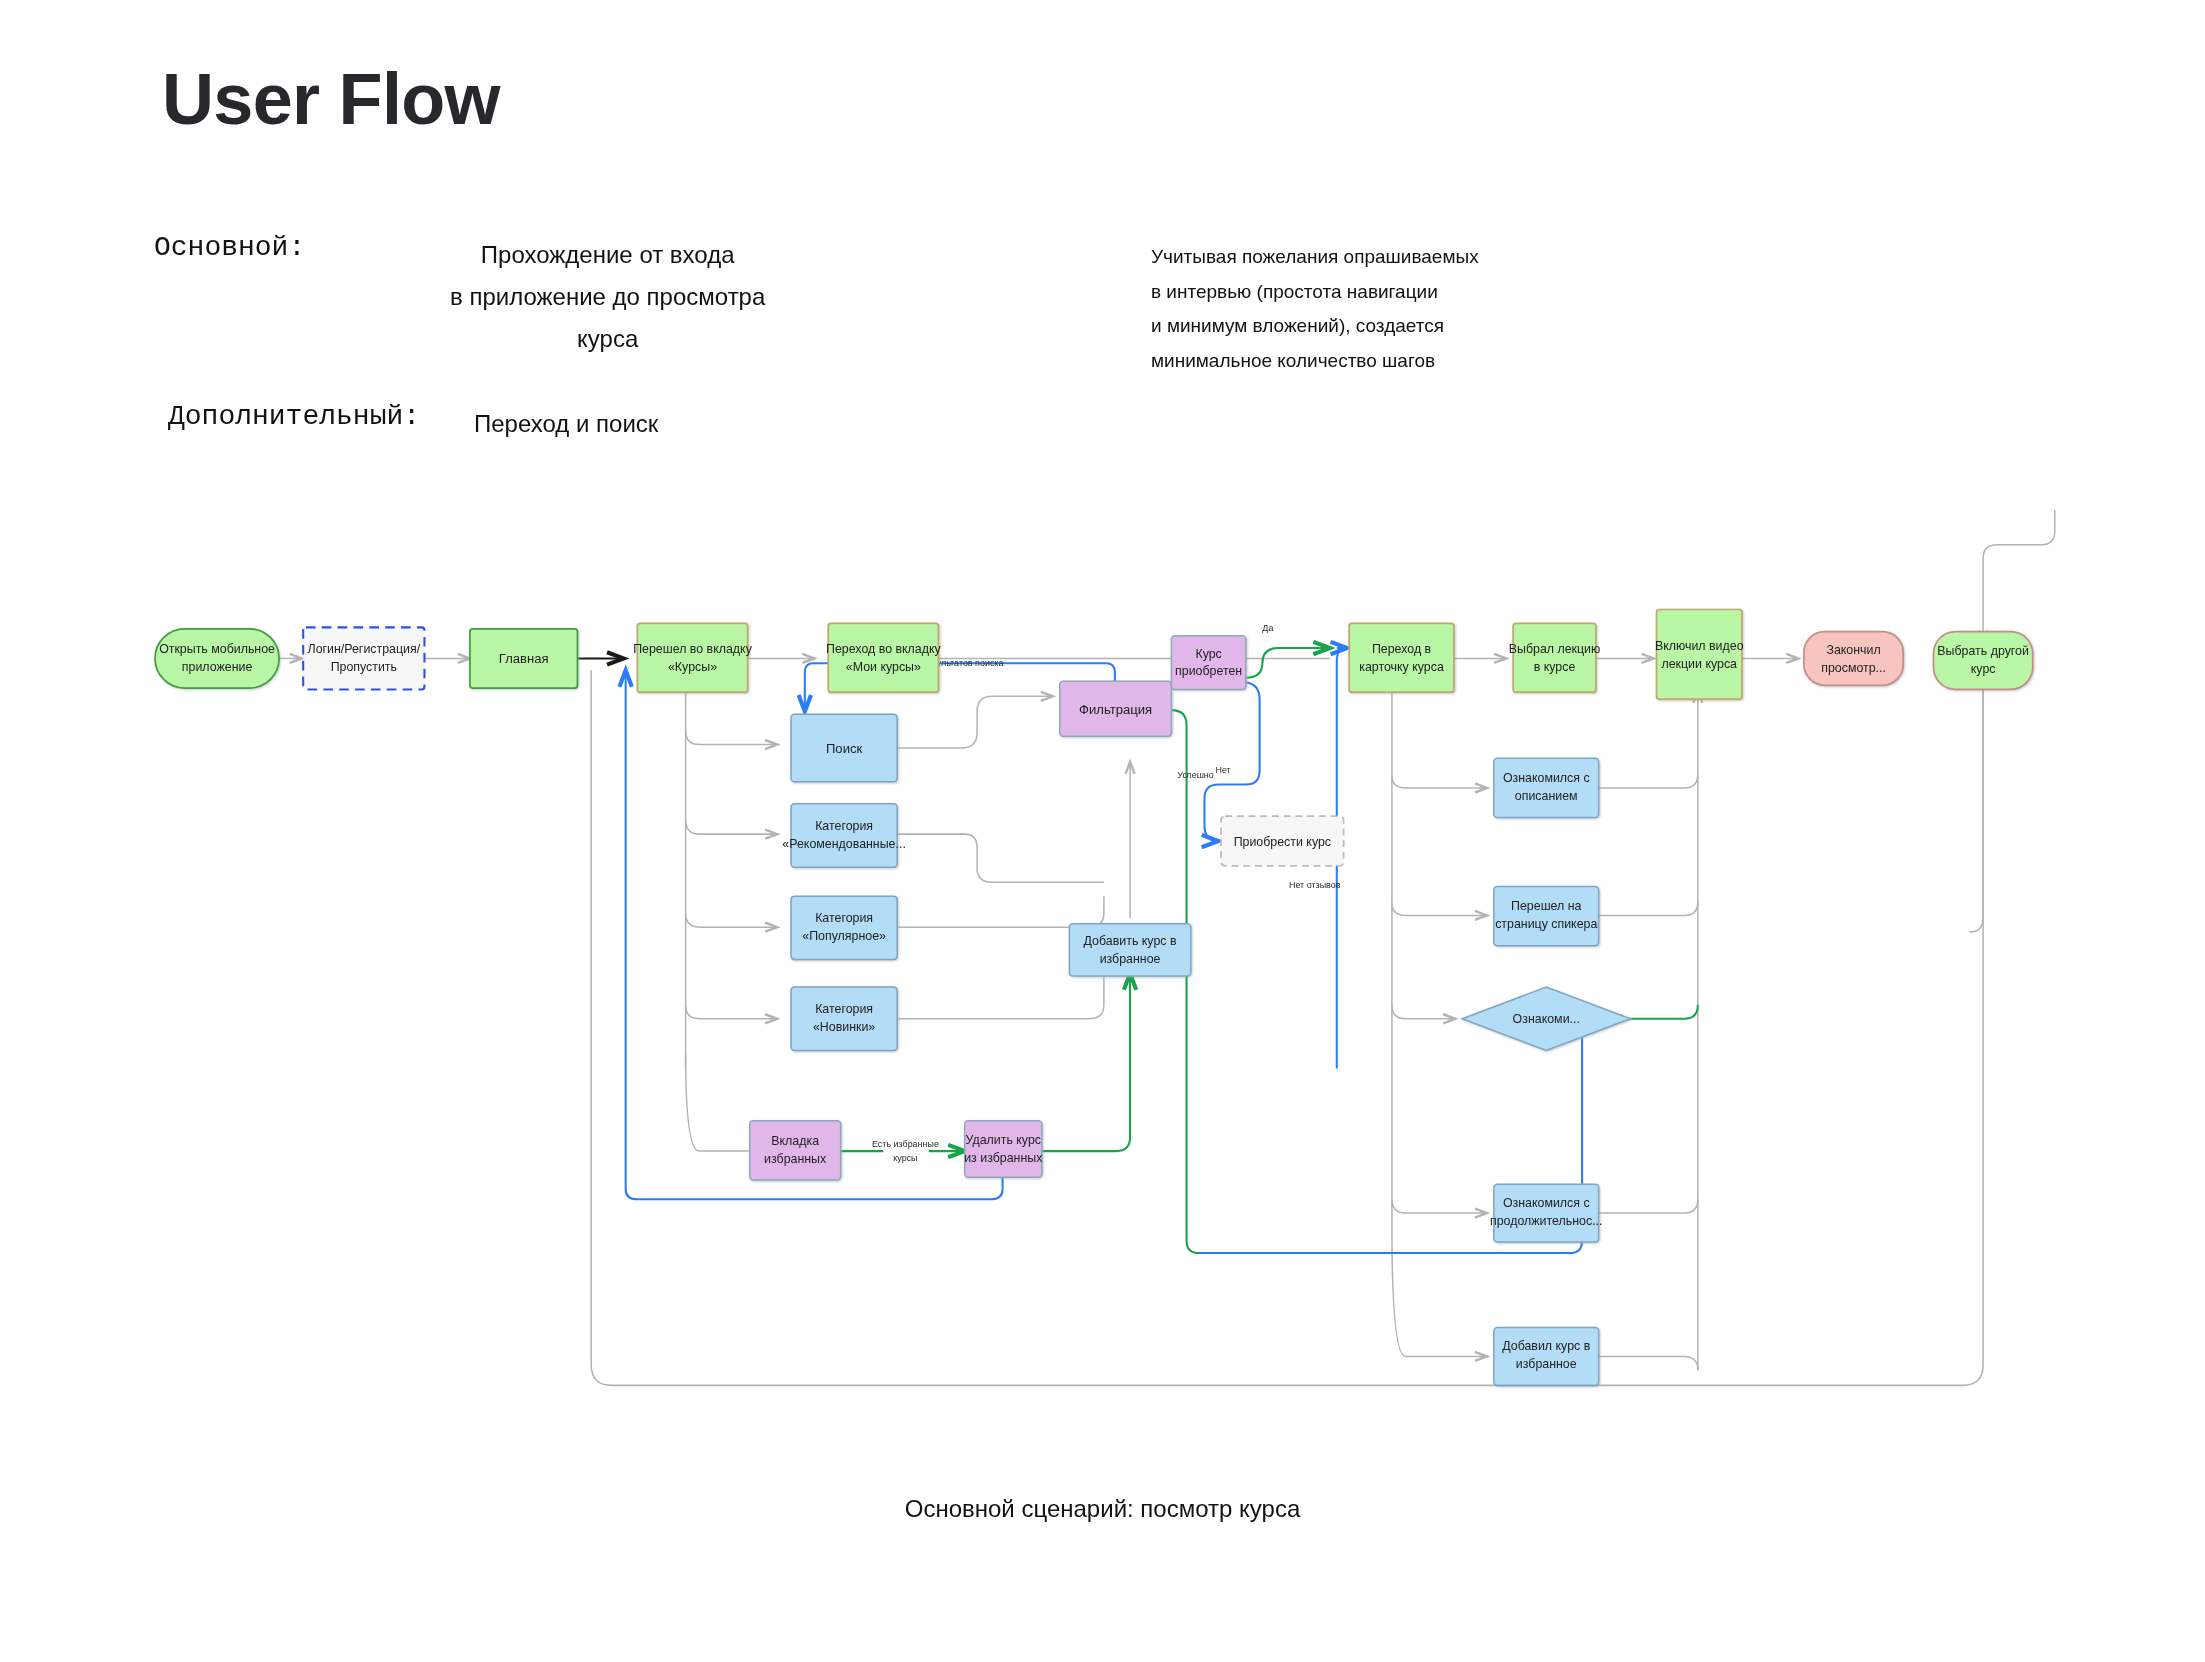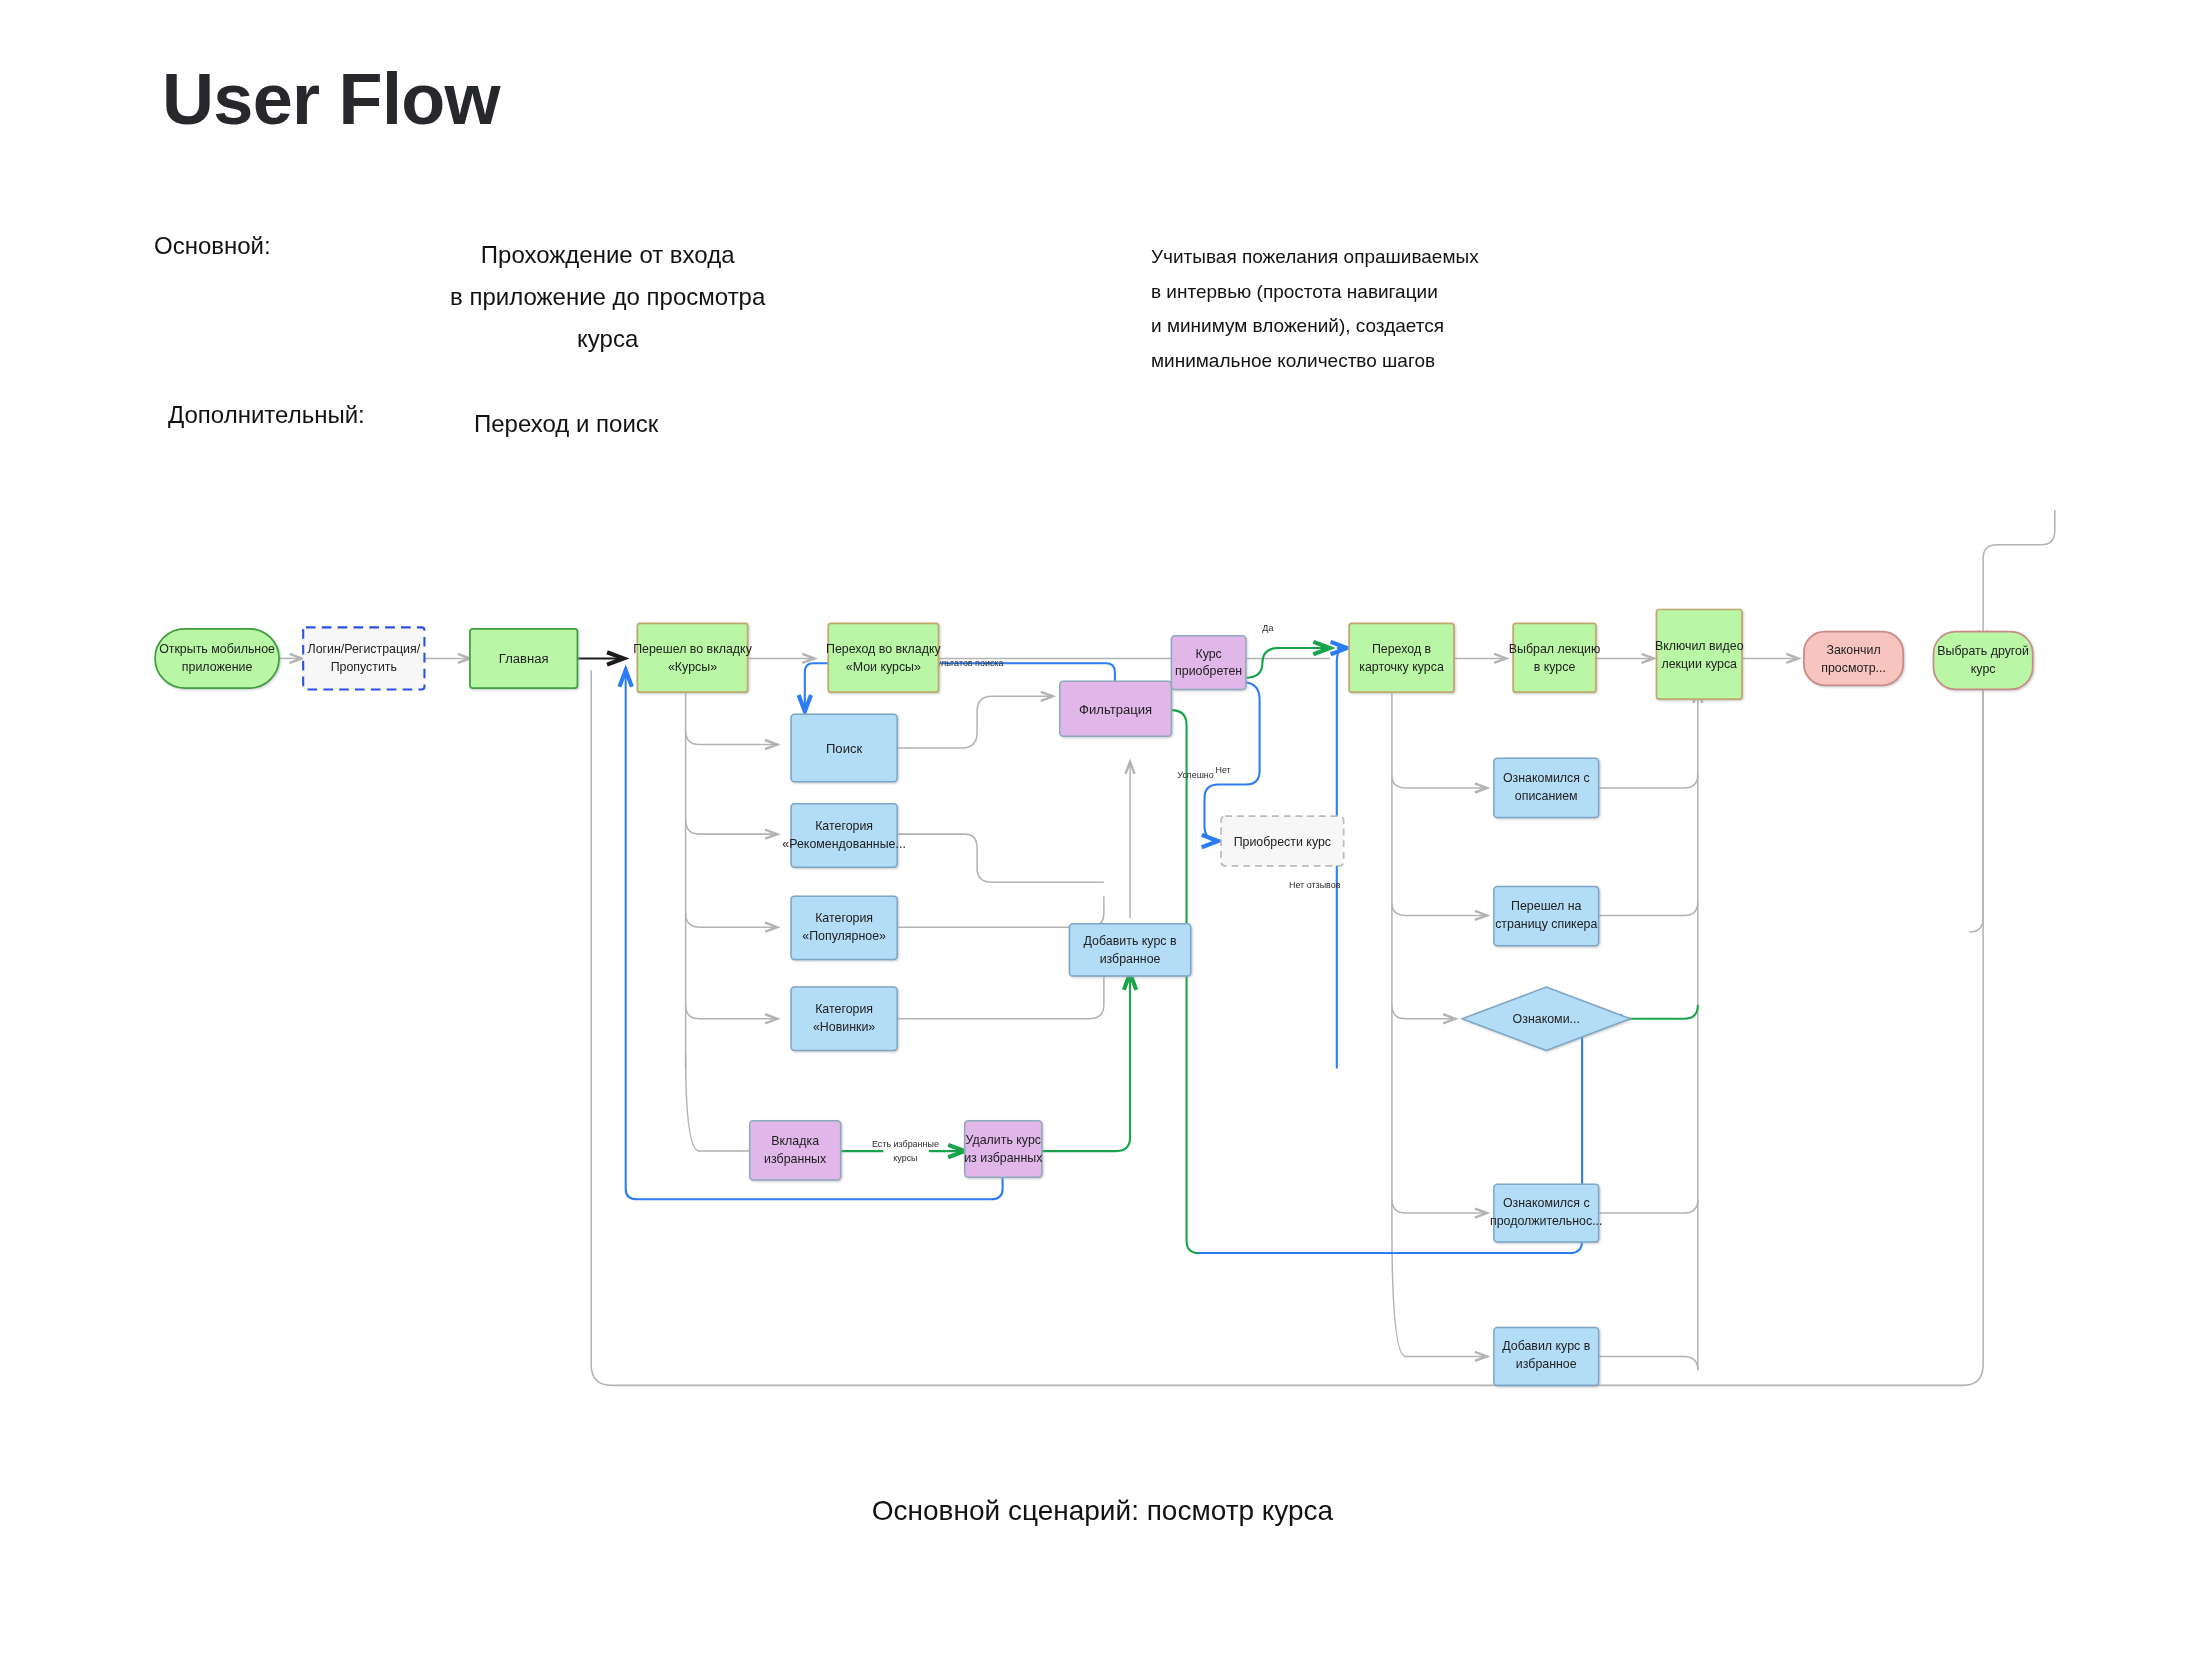--- a/index.html
+++ b/index.html
@@ -22,24 +22,25 @@
     top: 63px;
     font-size: 72px;
     font-weight: 700;
     letter-spacing: -0.7px;
     color: #26282b;
     line-height: 1.0;
   }
 
   .meta-label {
     position: absolute;
-    font-size: 24px;
+    font-size: 28px;
     color: #121212;
     line-height: 1.0;
     white-space: nowrap;
+    font-family: Liberation Mono, monospace;
   }
   .meta-value {
     position: absolute;
     font-size: 24px;
     color: #121212;
     line-height: 1.75;
     white-space: pre-line;
   }
   #label-main   { left: 154px;  top: 234px; }
   #value-main   { left: 450px;  top: 234px; text-align: center; }
@@ -64,21 +65,21 @@
     height: 979px;
   }
   #flow-canvas svg { display: block; }
 
   #flow-caption {
     position: absolute;
     left: 0;
     top: 1495px;
     width: 2205px;
     text-align: center;
-    font-size: 28px;
+    font-size: 24px;
     color: #121212;
   }
 
   
   .nlabel {
     font-family: "Liberation Sans", sans-serif;
     font-size: 19px;
     fill: #222222;
     text-anchor: middle;
     dominant-baseline: middle;

